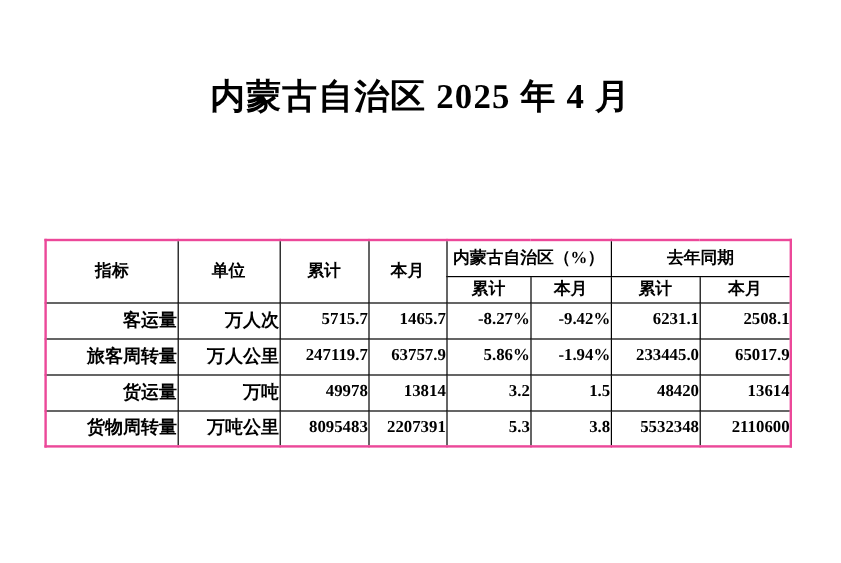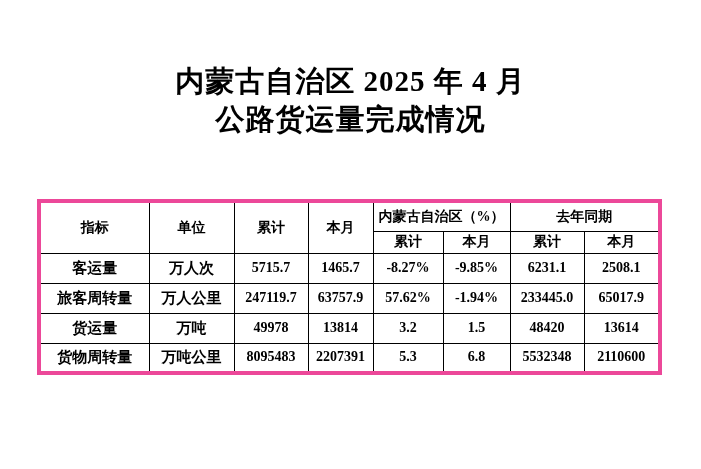--- a/index.html
+++ b/index.html
@@ -26,43 +26,42 @@
     line-height: 38px;
     letter-spacing: 1px;
   }
   table.report {
     position: absolute;
     left: 37px;
     top: 199px;
     border-collapse: collapse;
     table-layout: fixed;
     width: 622px;
-    border: 4px solid #ec4899;
+    border: 2px solid #ec4899;
   }
   table.report th, table.report td {
     border: 1px solid #000000;
     font-weight: bold;
     padding: 0;
     overflow: hidden;
     white-space: nowrap;
   }
   tr.hdr-top  { height: 30px; }
   tr.hdr-sub  { height: 22px; }
   tr.data-row { height: 30px; }
   th { font-size: 14px; text-align: center; vertical-align: middle; }
   td { font-size: 14px; vertical-align: middle; }
-  td.c-label { text-align: center; font-size: 15px; }
-  td.c-num   { text-align: center; padding-right: 7px; }
+  td.c-label { text-align: right; font-size: 15px; }
+  td.c-num   { text-align: right; padding-right: 7px; }
 </style>
 </head>
 <body>
 
 <div class="doc-title">
   <div>内蒙古自治区 2025 年 4 月</div>
-  <div>公路货运量完成情况</div>
 </div>
 
 <table class="report">
   <colgroup>
     <col style="width:110px">
       <col style="width:85px">
       <col style="width:74px">
       <col style="width:65px">
     <col style="width:70px">
       <col style="width:67px">
@@ -84,48 +83,48 @@
       <th>累计</th>
       <th>本月</th>
     </tr>
 
     <tr class="data-row">
       <td class="c-label">客运量</td>
       <td class="c-label">万人次</td>
       <td class="c-num">5715.7</td>
       <td class="c-num">1465.7</td>
       <td class="c-num">-8.27%</td>
-      <td class="c-num">-9.85%</td>
+      <td class="c-num">-9.42%</td>
       <td class="c-num">6231.1</td>
       <td class="c-num">2508.1</td>
     </tr>
     <tr class="data-row">
       <td class="c-label">旅客周转量</td>
       <td class="c-label">万人公里</td>
       <td class="c-num">247119.7</td>
       <td class="c-num">63757.9</td>
-      <td class="c-num">57.62%</td>
+      <td class="c-num">5.86%</td>
       <td class="c-num">-1.94%</td>
       <td class="c-num">233445.0</td>
       <td class="c-num">65017.9</td>
     </tr>
     <tr class="data-row">
       <td class="c-label">货运量</td>
       <td class="c-label">万吨</td>
       <td class="c-num">49978</td>
       <td class="c-num">13814</td>
       <td class="c-num">3.2</td>
       <td class="c-num">1.5</td>
       <td class="c-num">48420</td>
       <td class="c-num">13614</td>
     </tr>
     <tr class="data-row">
       <td class="c-label">货物周转量</td>
       <td class="c-label">万吨公里</td>
       <td class="c-num">8095483</td>
       <td class="c-num">2207391</td>
       <td class="c-num">5.3</td>
-      <td class="c-num">6.8</td>
+      <td class="c-num">3.8</td>
       <td class="c-num">5532348</td>
       <td class="c-num">2110600</td>
     </tr>
   </tbody>
 </table>
 
 </body></html>

